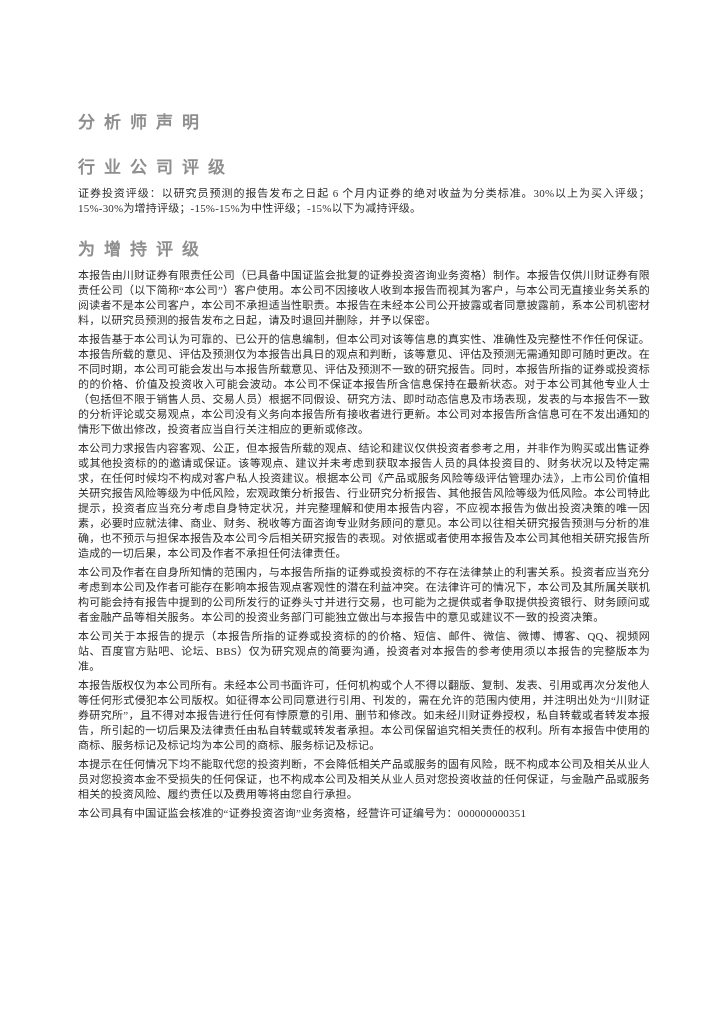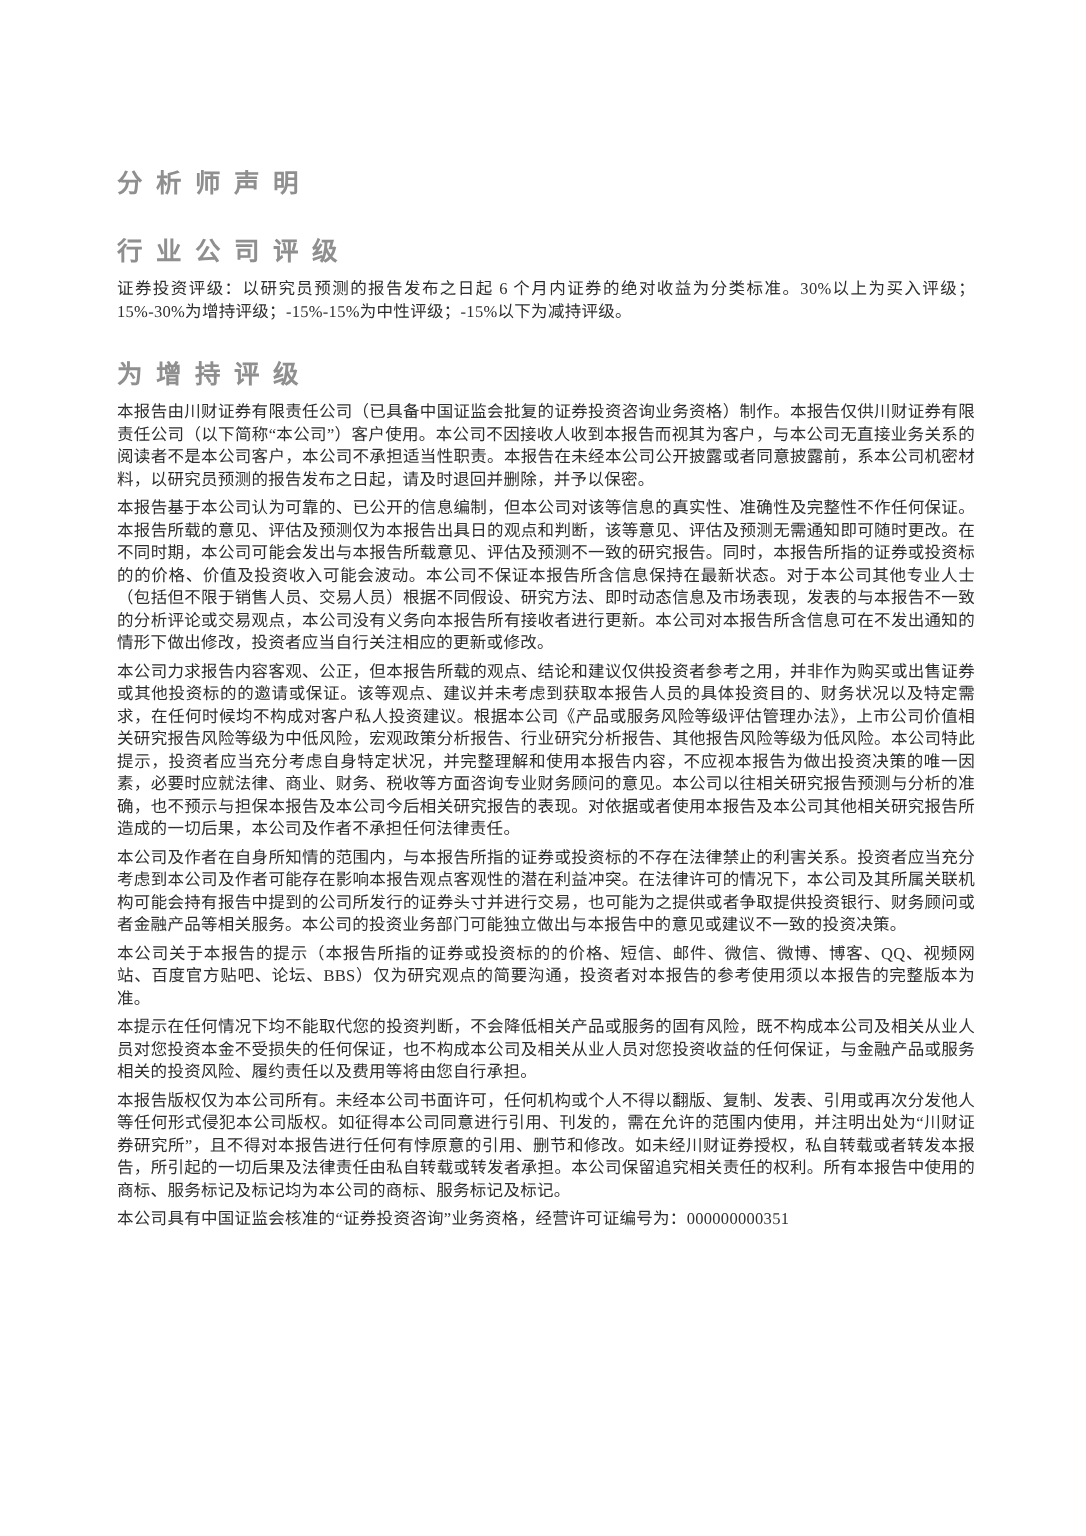--- a/index.html
+++ b/index.html
@@ -67,21 +67,21 @@
       <p class="body-para">证券投资评级：以研究员预测的报告发布之日起 6 个月内证券的绝对收益为分类标准。30%以上为买入评级；15%-30%为增持评级；-15%-15%为中性评级；-15%以下为减持评级。</p>
     </section>
 
     <section class="section">
       <h2 class="section-title">为增持评级</h2>
       <p class="body-para">本报告由川财证券有限责任公司（已具备中国证监会批复的证券投资咨询业务资格）制作。本报告仅供川财证券有限责任公司（以下简称“本公司”）客户使用。本公司不因接收人收到本报告而视其为客户，与本公司无直接业务关系的阅读者不是本公司客户，本公司不承担适当性职责。本报告在未经本公司公开披露或者同意披露前，系本公司机密材料，以研究员预测的报告发布之日起，请及时退回并删除，并予以保密。</p>
       <p class="body-para">本报告基于本公司认为可靠的、已公开的信息编制，但本公司对该等信息的真实性、准确性及完整性不作任何保证。本报告所载的意见、评估及预测仅为本报告出具日的观点和判断，该等意见、评估及预测无需通知即可随时更改。在不同时期，本公司可能会发出与本报告所载意见、评估及预测不一致的研究报告。同时，本报告所指的证券或投资标的的价格、价值及投资收入可能会波动。本公司不保证本报告所含信息保持在最新状态。对于本公司其他专业人士（包括但不限于销售人员、交易人员）根据不同假设、研究方法、即时动态信息及市场表现，发表的与本报告不一致的分析评论或交易观点，本公司没有义务向本报告所有接收者进行更新。本公司对本报告所含信息可在不发出通知的情形下做出修改，投资者应当自行关注相应的更新或修改。</p>
       <p class="body-para">本公司力求报告内容客观、公正，但本报告所载的观点、结论和建议仅供投资者参考之用，并非作为购买或出售证券或其他投资标的的邀请或保证。该等观点、建议并未考虑到获取本报告人员的具体投资目的、财务状况以及特定需求，在任何时候均不构成对客户私人投资建议。根据本公司《产品或服务风险等级评估管理办法》，上市公司价值相关研究报告风险等级为中低风险，宏观政策分析报告、行业研究分析报告、其他报告风险等级为低风险。本公司特此提示，投资者应当充分考虑自身特定状况，并完整理解和使用本报告内容，不应视本报告为做出投资决策的唯一因素，必要时应就法律、商业、财务、税收等方面咨询专业财务顾问的意见。本公司以往相关研究报告预测与分析的准确，也不预示与担保本报告及本公司今后相关研究报告的表现。对依据或者使用本报告及本公司其他相关研究报告所造成的一切后果，本公司及作者不承担任何法律责任。</p>
       <p class="body-para">本公司及作者在自身所知情的范围内，与本报告所指的证券或投资标的不存在法律禁止的利害关系。投资者应当充分考虑到本公司及作者可能存在影响本报告观点客观性的潜在利益冲突。在法律许可的情况下，本公司及其所属关联机构可能会持有报告中提到的公司所发行的证券头寸并进行交易，也可能为之提供或者争取提供投资银行、财务顾问或者金融产品等相关服务。本公司的投资业务部门可能独立做出与本报告中的意见或建议不一致的投资决策。</p>
       <p class="body-para">本公司关于本报告的提示（本报告所指的证券或投资标的的价格、短信、邮件、微信、微博、博客、QQ、视频网站、百度官方贴吧、论坛、BBS）仅为研究观点的简要沟通，投资者对本报告的参考使用须以本报告的完整版本为准。</p>
+      <p class="body-para">本报告版权仅为本公司所有。未经本公司书面许可，任何机构或个人不得以翻版、复制、发表、引用或再次分发他人等任何形式侵犯本公司版权。如征得本公司同意进行引用、刊发的，需在允许的范围内使用，并注明出处为“川财证券研究所”，且不得对本报告进行任何有悖原意的引用、删节和修改。如未经川财证券授权，私自转载或者转发本报告，所引起的一切后果及法律责任由私自转载或转发者承担。本公司保留追究相关责任的权利。所有本报告中使用的商标、服务标记及标记均为本公司的商标、服务标记及标记。</p>
       <p class="body-para">本提示在任何情况下均不能取代您的投资判断，不会降低相关产品或服务的固有风险，既不构成本公司及相关从业人员对您投资本金不受损失的任何保证，也不构成本公司及相关从业人员对您投资收益的任何保证，与金融产品或服务相关的投资风险、履约责任以及费用等将由您自行承担。</p>
-      <p class="body-para">本报告版权仅为本公司所有。未经本公司书面许可，任何机构或个人不得以翻版、复制、发表、引用或再次分发他人等任何形式侵犯本公司版权。如征得本公司同意进行引用、刊发的，需在允许的范围内使用，并注明出处为“川财证券研究所”，且不得对本报告进行任何有悖原意的引用、删节和修改。如未经川财证券授权，私自转载或者转发本报告，所引起的一切后果及法律责任由私自转载或转发者承担。本公司保留追究相关责任的权利。所有本报告中使用的商标、服务标记及标记均为本公司的商标、服务标记及标记。</p>
       <p class="body-para">本公司具有中国证监会核准的“证券投资咨询”业务资格，经营许可证编号为：000000000351</p>
     </section>
 
   </div>
 
   <div class="page-footer">本报告由川财证券有限责任公司编制 谨请参阅本页的重要声明 C0004</div>
 </div>
 
 </body></html>

